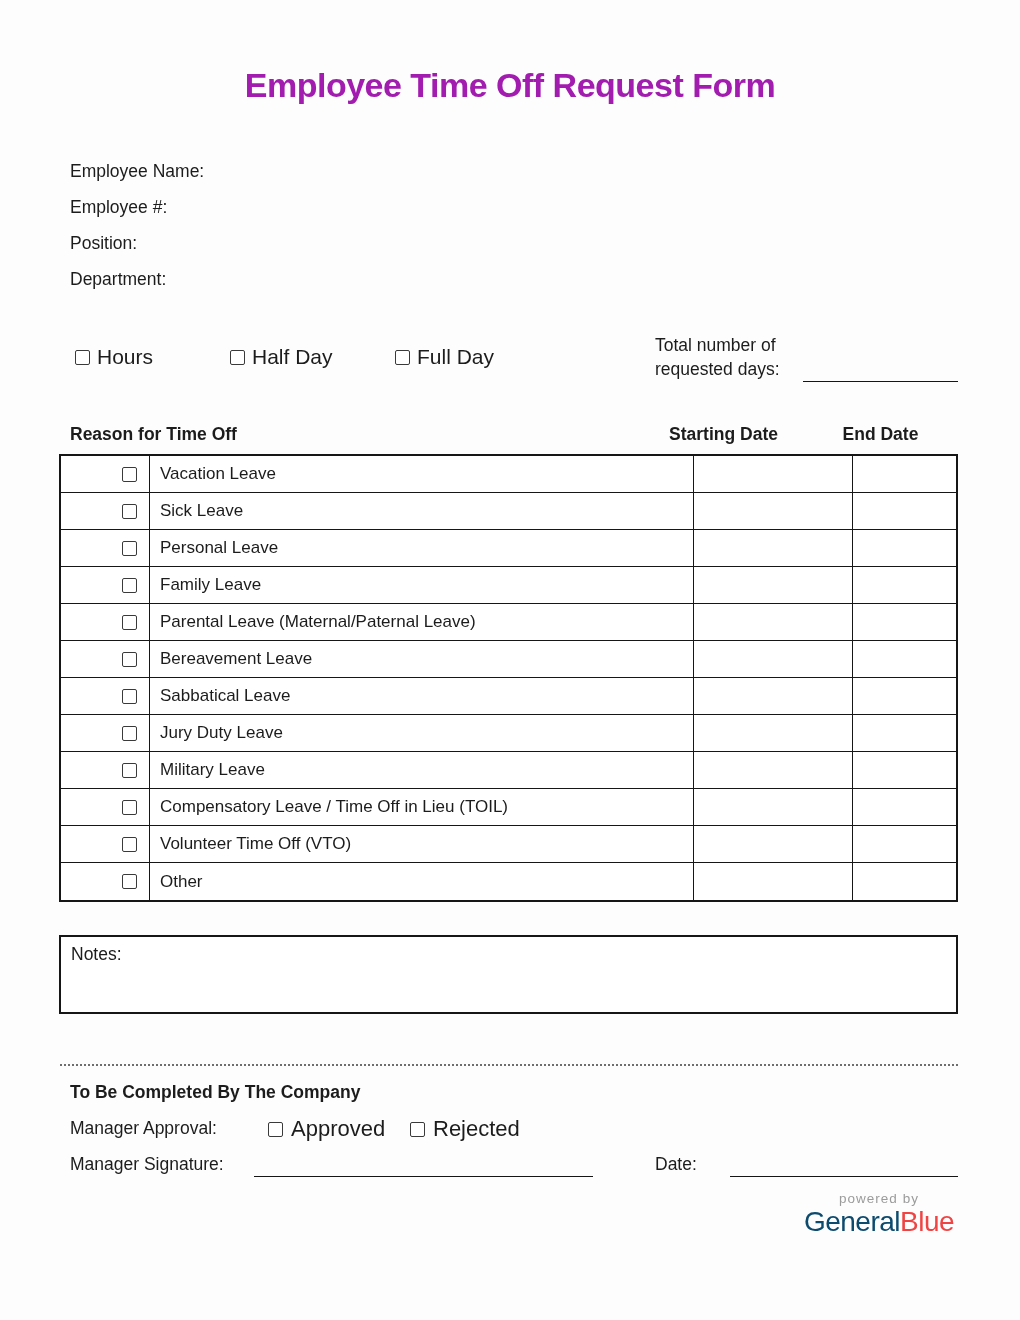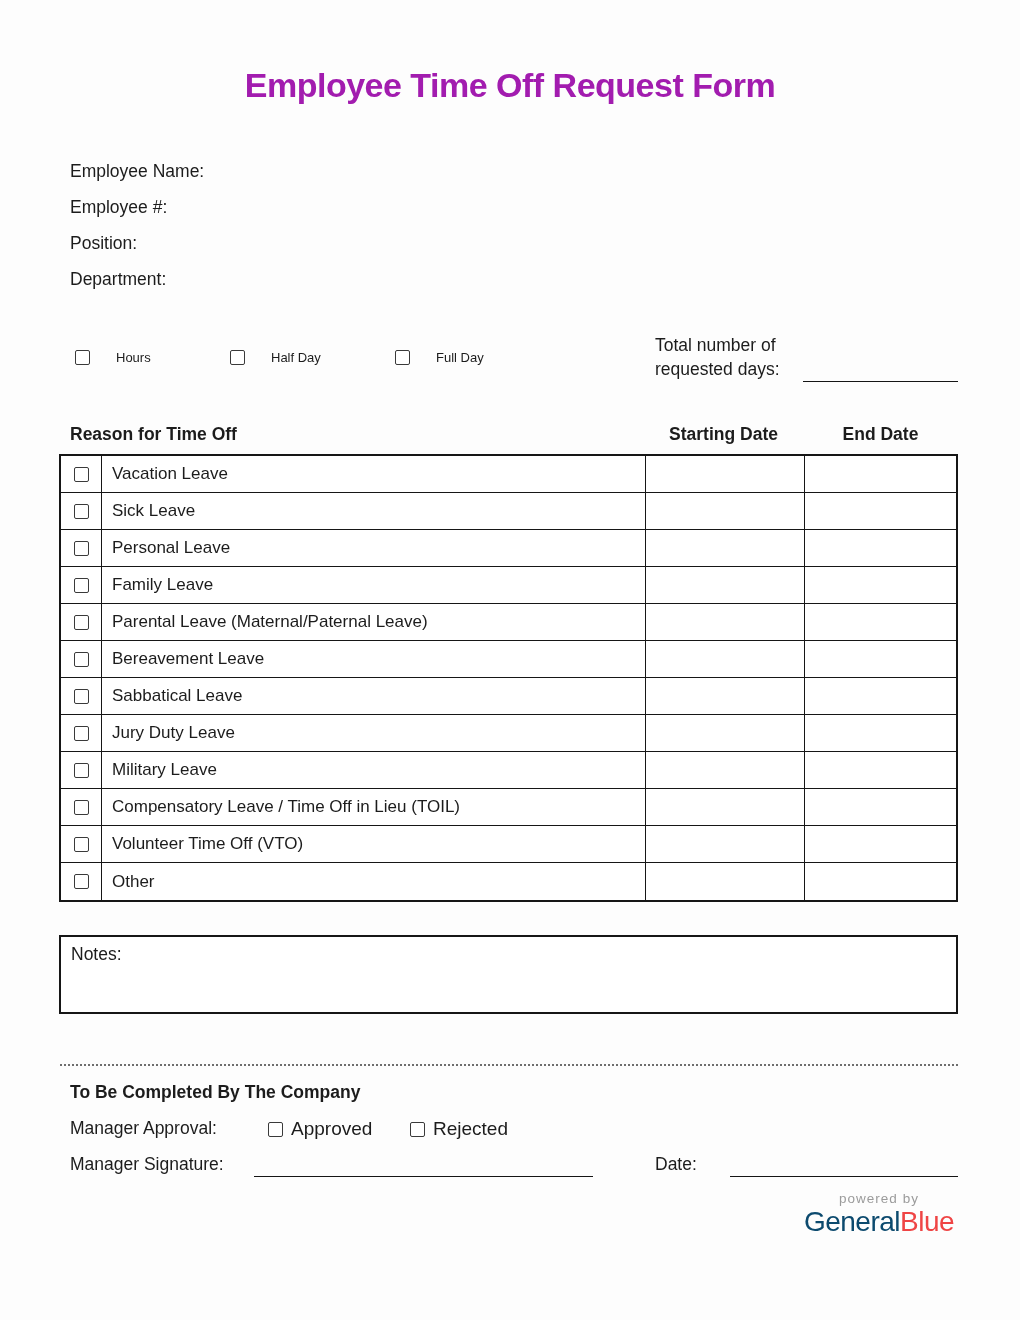--- a/index.html
+++ b/index.html
@@ -46,22 +46,22 @@
     border-radius: 2px;
     background: #fff;
     flex: 0 0 auto;
   }
 
   
   .opt {
     position: absolute;
     display: flex;
     align-items: center;
-    gap: 26px;
-    font-size: 13px;
+    gap: 7px;
+    font-size: 21px;
     top: 345px;
     height: 24px;
   }
   .opt-hours   { left: 75px; }
   .opt-halfday { left: 230px; }
   .opt-fullday { left: 395px; }
 
   .total-days {
     position: absolute;
     left: 655px; top: 333px;
@@ -94,20 +94,21 @@
     left: 59px; top: 454px;
     width: 899px;
     border: 2px solid #161616;
     background: #fff;
   }
   .t-row {
     display: grid;
     grid-template-columns: 41px 544px 159px 155px;
     height: 37px;
     border-bottom: 1.5px solid #161616;
+    padding-left: 48px;
   }
   .t-row:last-child { border-bottom: none; }
   .t-cell { display: flex; align-items: center; }
   .c-check { justify-content: center; border-right: 1.5px solid #161616; }
   .c-reason { padding-left: 10px; font-size: 17px; border-right: 1.5px solid #161616; }
   .c-start { border-right: 1.5px solid #161616; }
 
   
   .notes-box {
     position: absolute;
@@ -138,21 +139,21 @@
     position: absolute;
     left: 70px; top: 1118px;
     font-size: 17.5px;
   }
   .approval-opt {
     position: absolute;
     top: 1118px;
     display: flex;
     align-items: center;
     gap: 8px;
-    font-size: 19px;
+    font-size: 22px;
     height: 22px;
   }
   .opt-approved { left: 268px; }
   .opt-rejected { left: 410px; }
 
   .signature-label {
     position: absolute;
     left: 70px; top: 1154px;
     font-size: 17.5px;
   }

